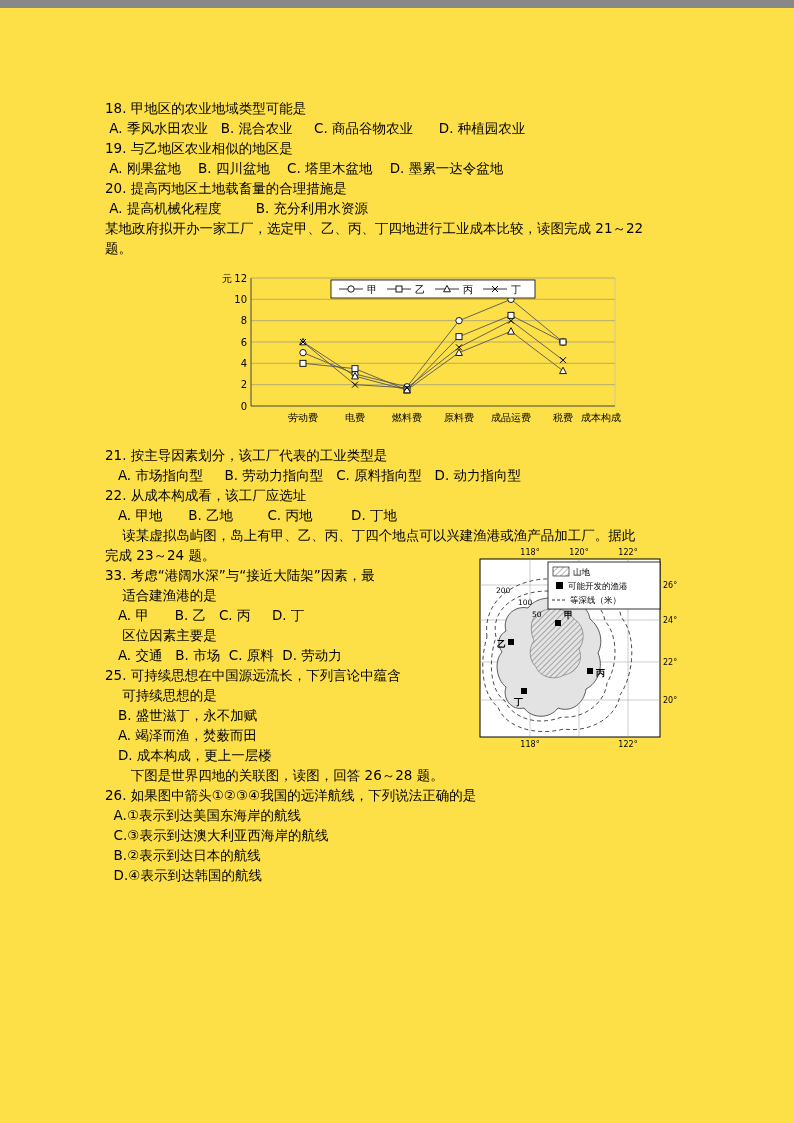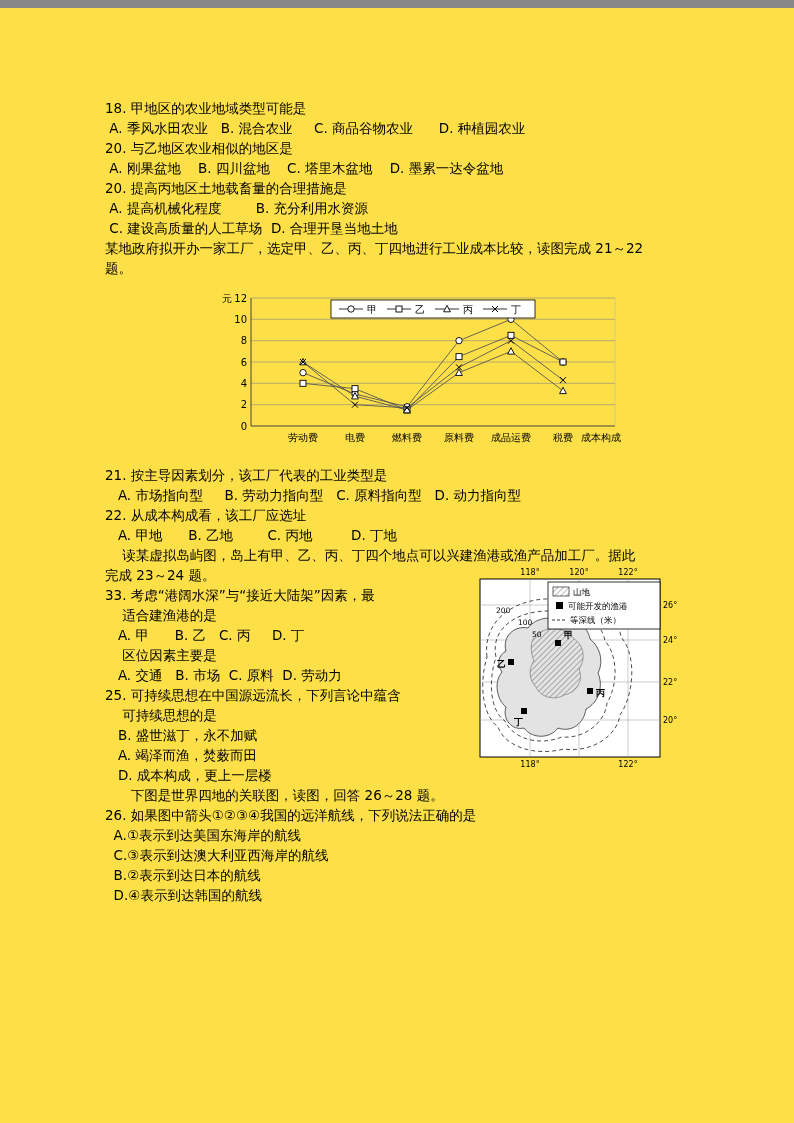--- a/index.html
+++ b/index.html
@@ -16,25 +16,24 @@
   svg text{font-family:"DejaVu Sans","Liberation Sans",sans-serif;}
 </style>
 </head>
 <body>
 
 <div class="page">
 
   <div>
       <div class="line">18. 甲地区的农业地域类型可能是</div>
       <div class="line"> A. 季风水田农业   B. 混合农业     C. 商品谷物农业      D. 种植园农业</div>
-      <div class="line">20. 与乙地区农业相似的地区是</div>
+      <div class="line">19. 与乙地区农业相似的地区是</div>
       <div class="line"> A. 刚果盆地    B. 四川盆地    C. 塔里木盆地    D. 墨累一达令盆地</div>
       <div class="line">20. 提高丙地区土地载畜量的合理措施是</div>
       <div class="line"> A. 提高机械化程度        B. 充分利用水资源</div>
-      <div class="line"> C. 建设高质量的人工草场  D. 合理开垦当地土地</div>
       <div class="line">某地政府拟开办一家工厂，选定甲、乙、丙、丁四地进行工业成本比较，读图完成 21～22</div>
       <div class="line">题。</div>
     </div>
 
   <div class="chart-fig">
     <svg id="cost-chart" width="420" height="166" viewBox="0 0 420 166">
         <line x1="36" y1="140" x2="400" y2="140" stroke="#444" stroke-width="1"></line>
         <text x="32" y="143.5" text-anchor="end" font-size="10">0</text>
         <line x1="36" y1="118.66666666666667" x2="400" y2="118.66666666666667" stroke="#888" stroke-width="0.6"></line>
         <text x="32" y="122.16666666666667" text-anchor="end" font-size="10">2</text>

